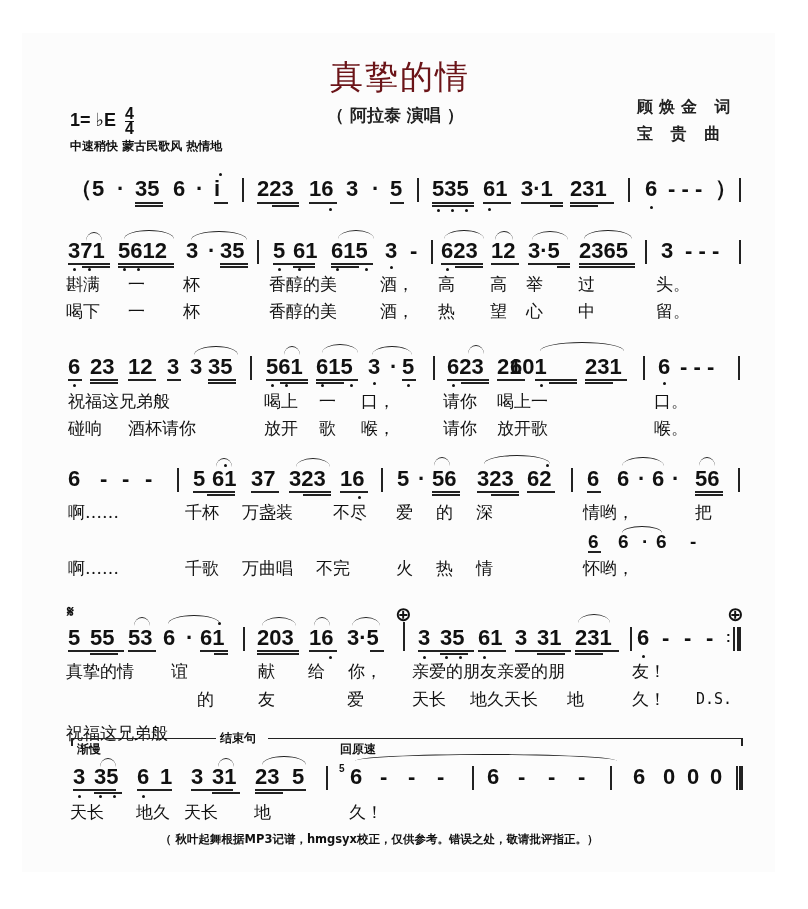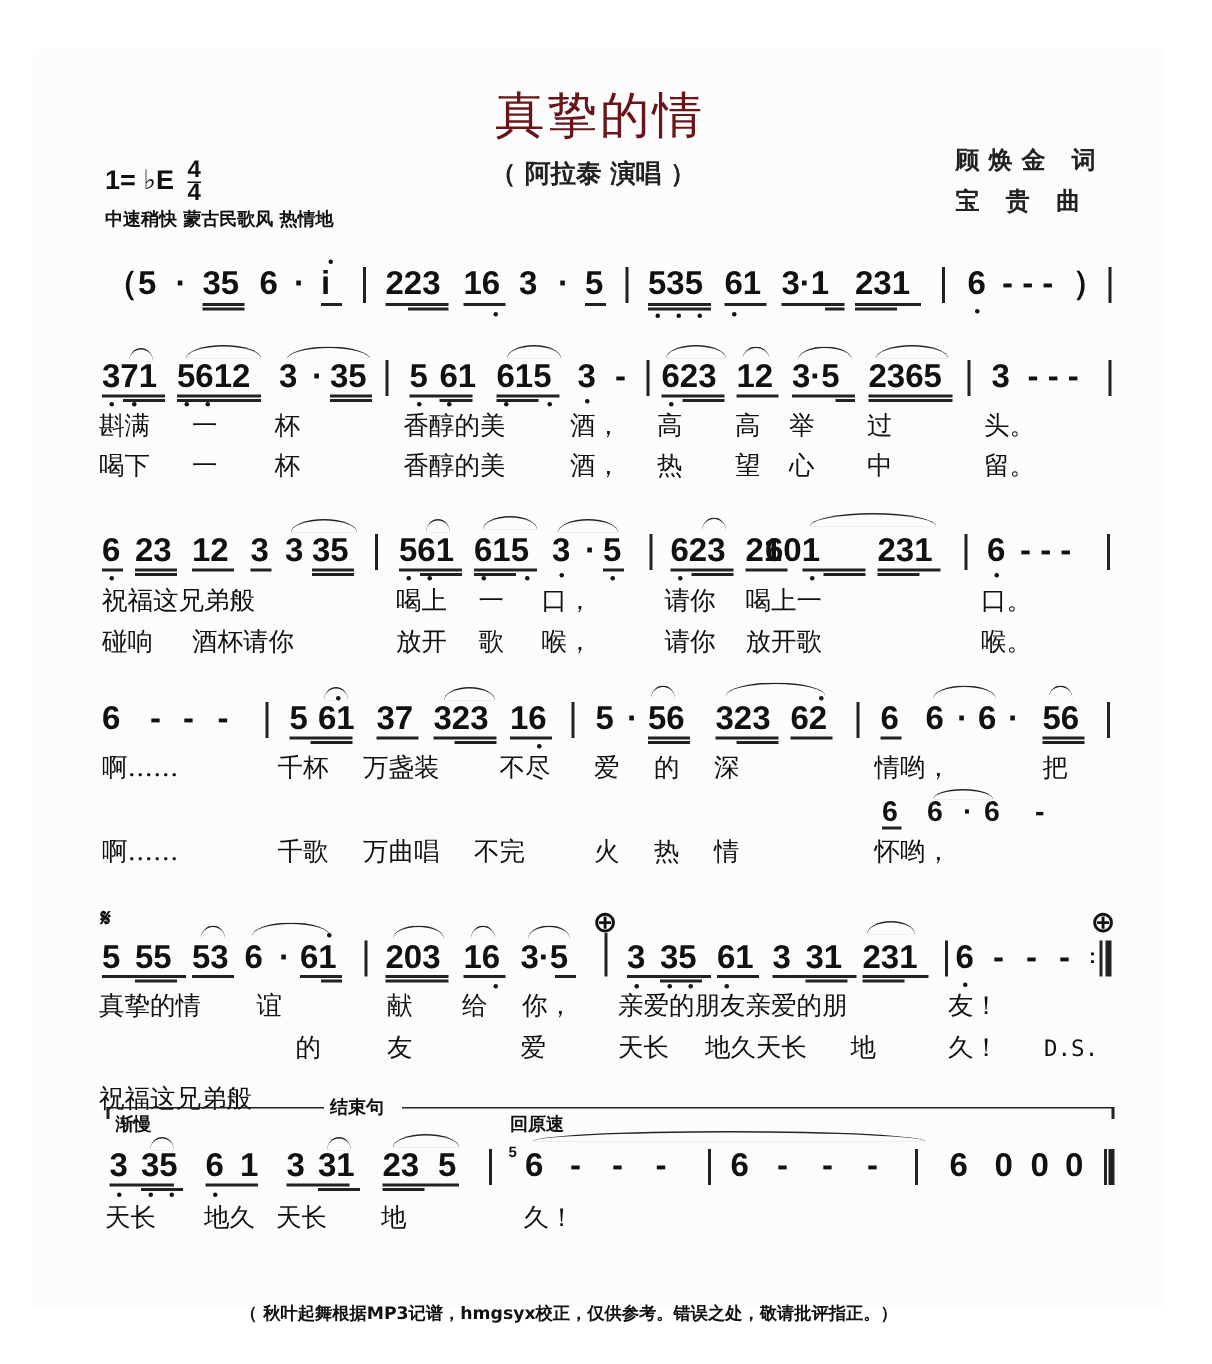--- a/index.html
+++ b/index.html
@@ -449,13 +449,13 @@
   <div class="arc" style="left:262px;top:756px;width:44px;"></div>
   <div class="arc" style="left:355px;top:754px;width:262px;height:6px;"></div>
 
   <div class="abs lyric" style="left:70px;top:803px;">天长</div>
   <div class="abs lyric" style="left:136px;top:803px;">地久</div>
   <div class="abs lyric" style="left:184px;top:803px;">天长</div>
   <div class="abs lyric" style="left:254px;top:803px;">地</div>
   <div class="abs lyric" style="left:349px;top:803px;">久！</div>
 </div>
 
-<div class="abs footer" style="left:160px;top:868px;">（ 秋叶起舞根据MP3记谱，hmgsyx校正，仅供参考。错误之处，敬请批评指正。）</div>
+<div class="abs footer" style="left:160px;top:832px;">（ 秋叶起舞根据MP3记谱，hmgsyx校正，仅供参考。错误之处，敬请批评指正。）</div>
 
 </body></html>

